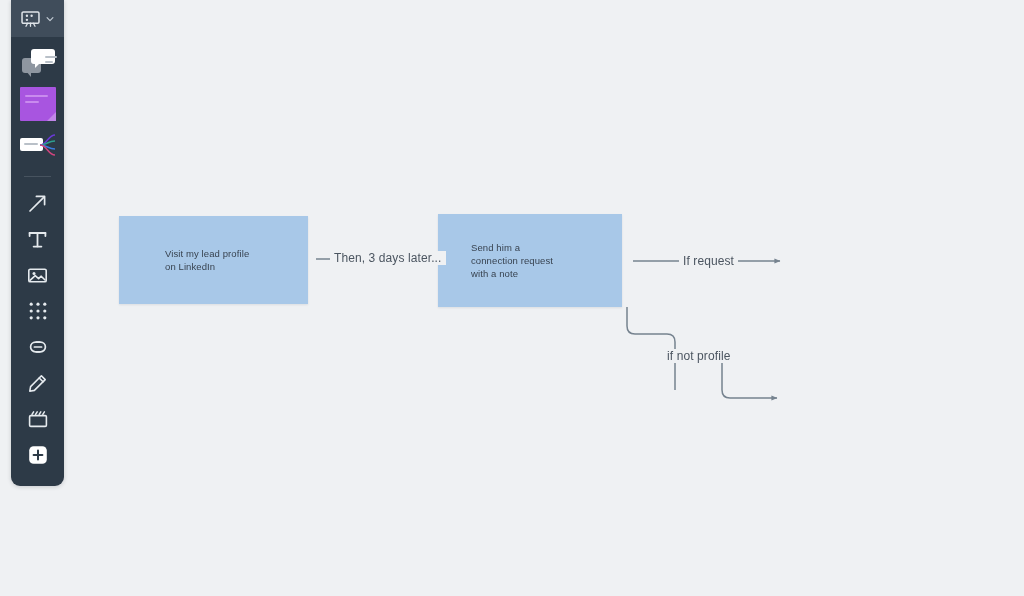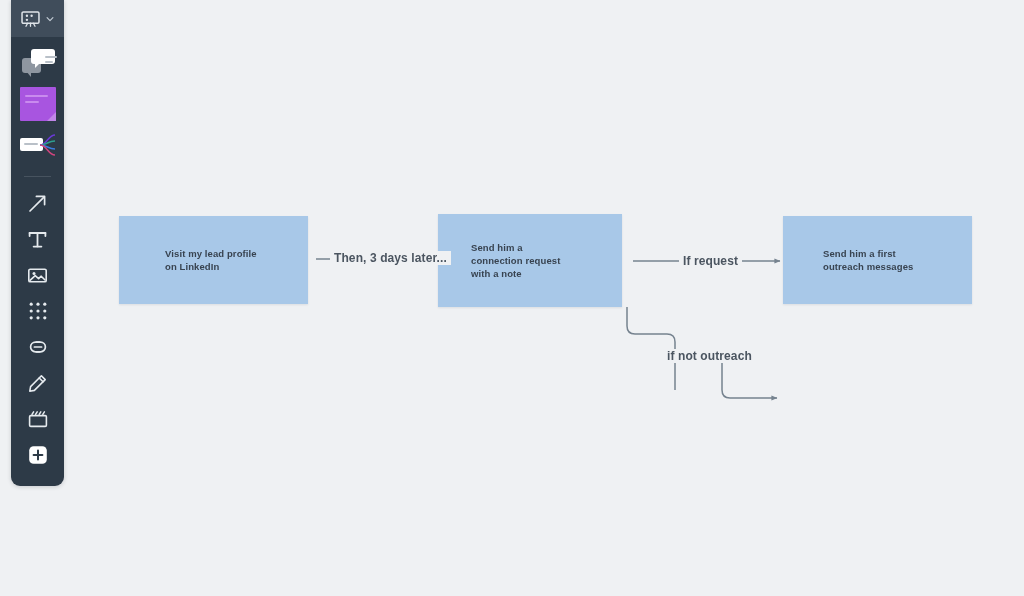--- a/index.html
+++ b/index.html
@@ -144,21 +144,20 @@
     cursor: pointer;
   }
   .sb-tool svg { display: block; }
 
   
   #canvas {
     position: absolute;
     left: 0; top: 0;
     width: 1024px;
     height: 596px;
-    font-weight: bold;
   }
   #edges {
     position: absolute;
     left: 0; top: 0;
     width: 1024px; height: 596px;
     pointer-events: none;
   }
 
   .node {
     position: absolute;
@@ -211,31 +210,27 @@
       <div class="node-text">Visit my lead profile
 on LinkedIn</div>
     </div>
 
     <div class="node" style="left:438px; top:214px; width:184px; height:93px; background:#a8c8e8; padding-left:33px;">
       <div class="node-text">Send him a
 connection request
 with a note</div>
     </div>
 
-    <div class="node" style="left:783px; top:216px; width:189px; height:88px; background:#a8c8e8; padding-left:40px;">
-      <div class="node-text">Send him a first
-outreach messages</div>
-    </div>
 
 
     <div class="edge-label" style="left:330px; top:251px;">Then, 3 days later...</div>
 
     <div class="edge-label" style="left:679px; top:254px;">If request</div>
 
-    <div class="edge-label" style="left:663px; top:349px;">if not outreach</div>
+    <div class="edge-label" style="left:663px; top:349px;">if not profile</div>
   </div>
 
   <div id="sidebar">
 
     <div class="sb-top">
       <svg class="sb-board-ico" viewBox="0 0 20 17" xmlns="http://www.w3.org/2000/svg">
         <rect x="1" y="1" width="18" height="12" rx="1.4" fill="none" stroke="#dfe4e9" stroke-width="1.6"></rect>
         <circle cx="6.2" cy="5" r="1.25" fill="#dfe4e9"></circle>
         <circle cx="11.2" cy="5" r="1.25" fill="#dfe4e9"></circle>
         <circle cx="6.2" cy="9.4" r="1.25" fill="#dfe4e9"></circle>

